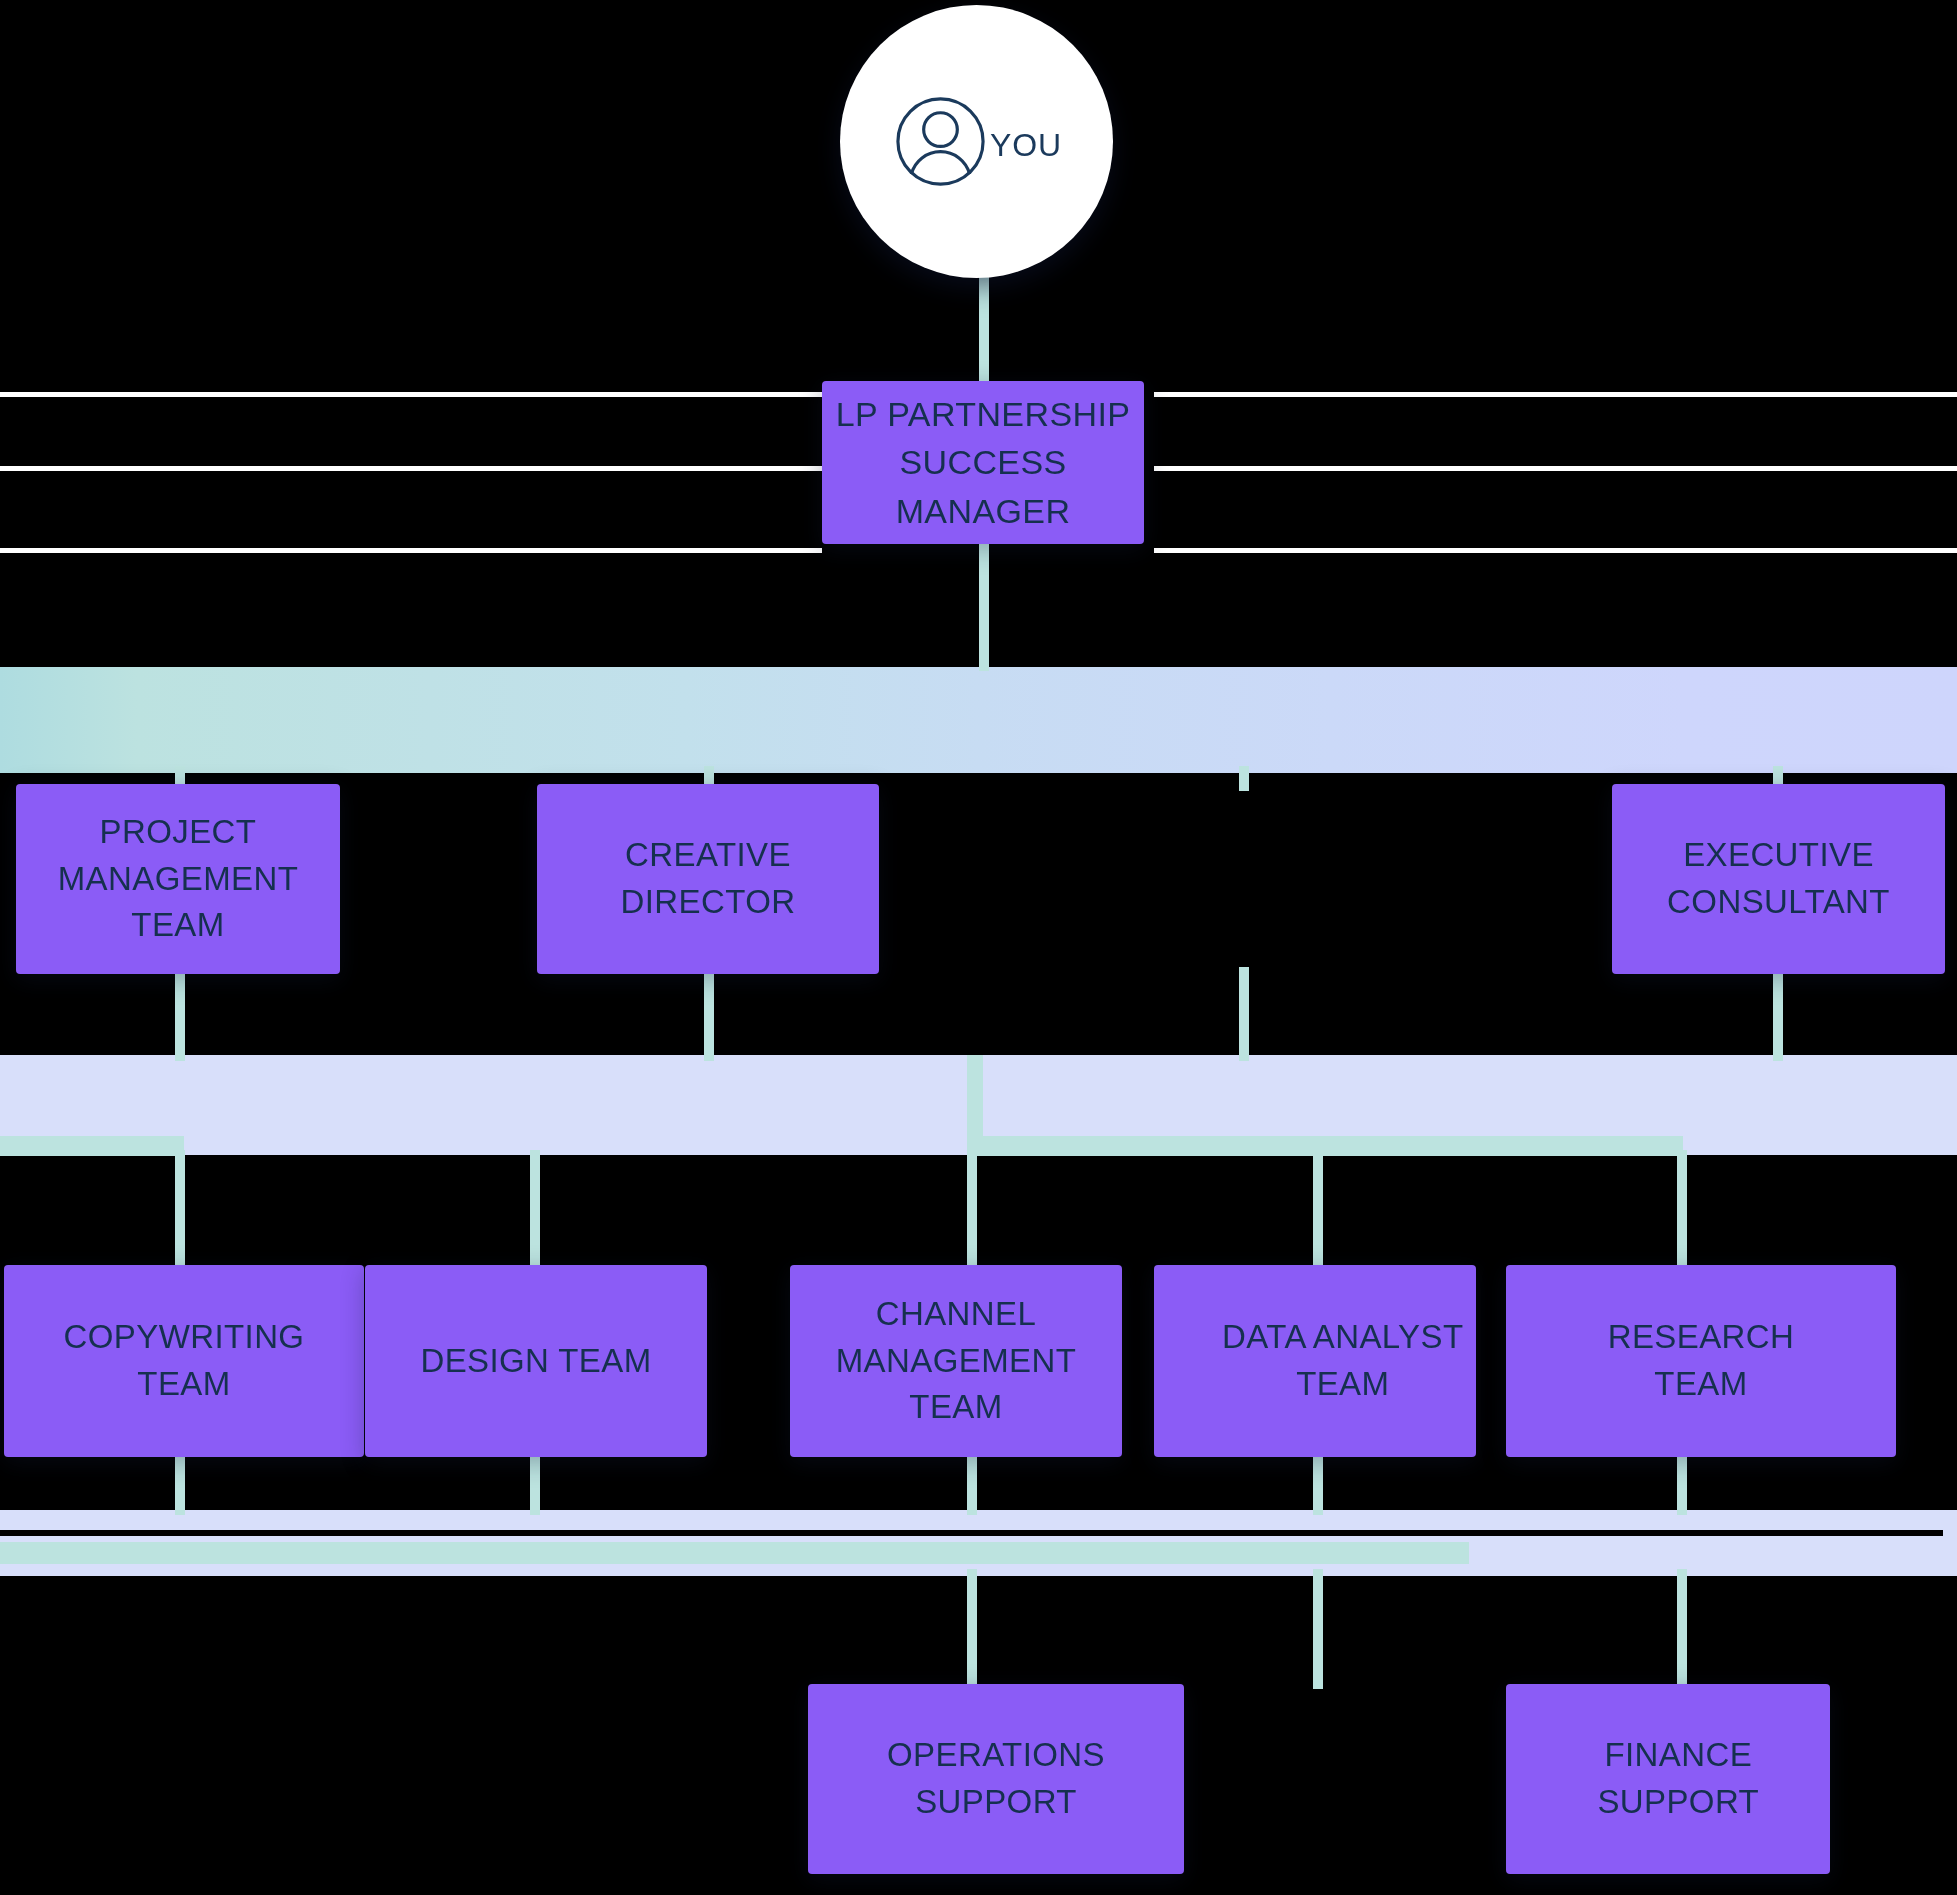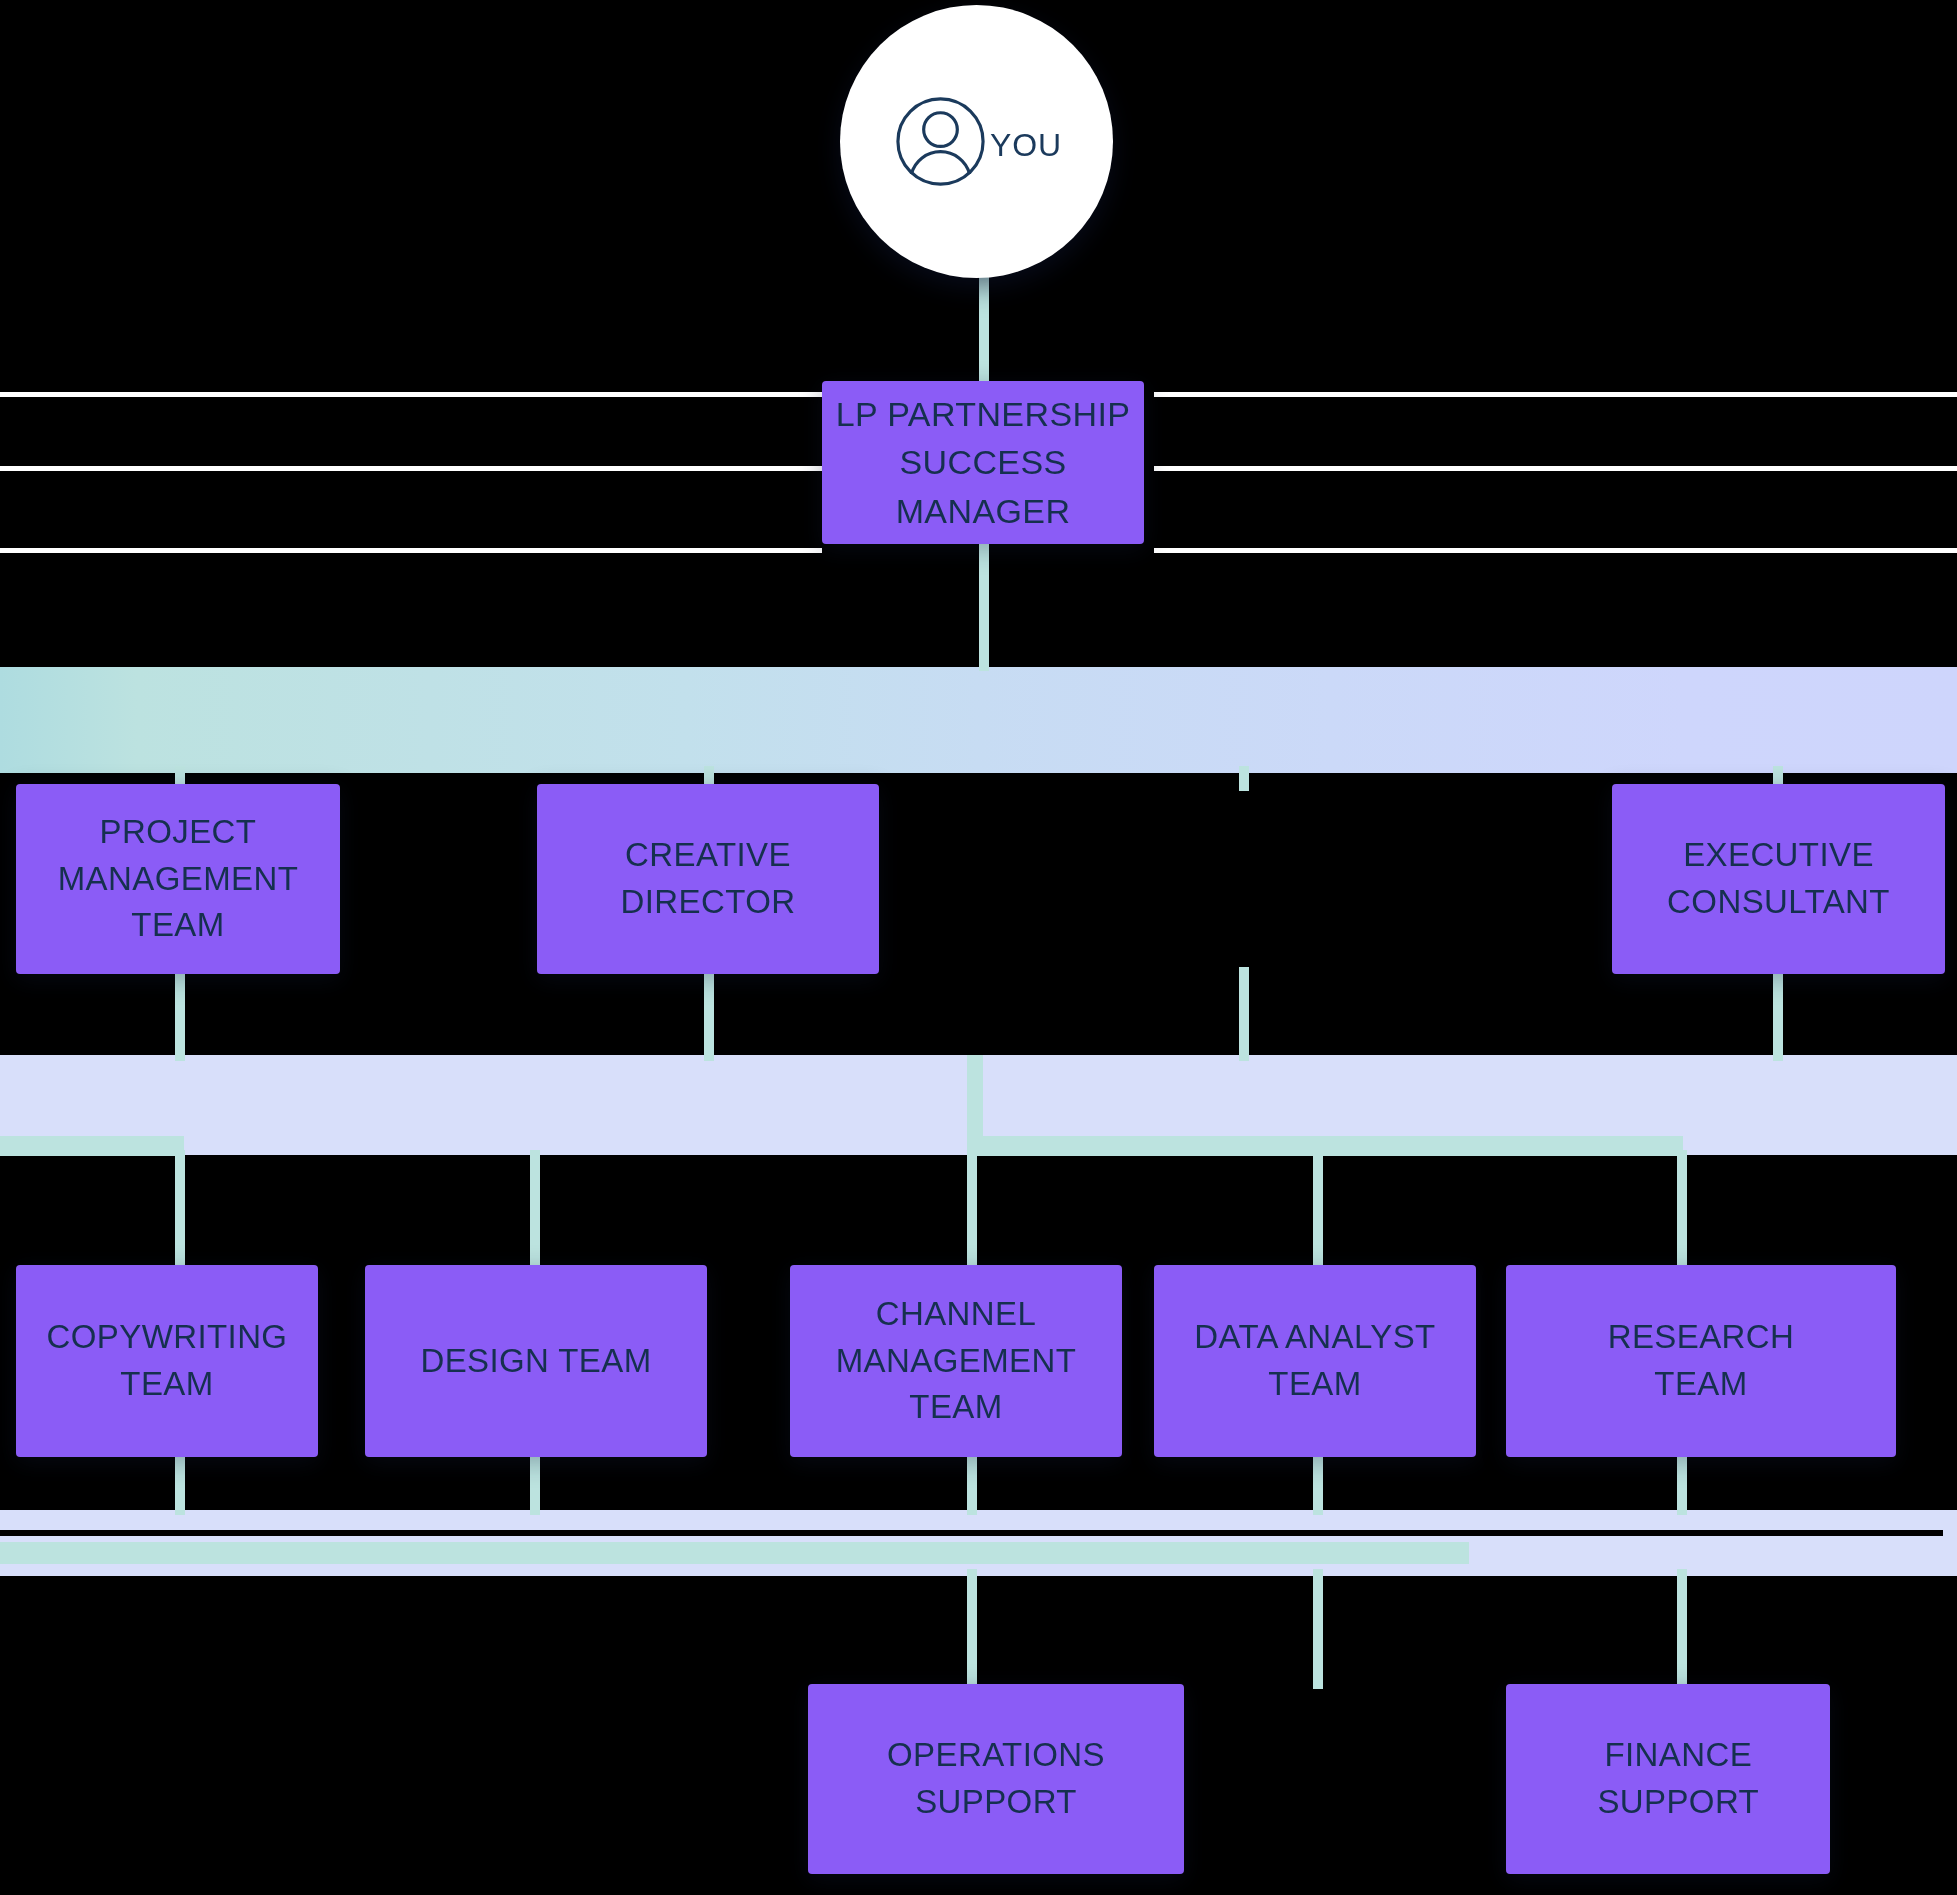--- a/index.html
+++ b/index.html
@@ -162,24 +162,24 @@
 
   
   .tier2 { top: 784px; height: 190px; }
   #node-pmt  { left: 16px;   width: 324px; }
   #node-cd   { left: 537px;  width: 342px; }
   #node-ls   { left: 1082px; width: 322px; }
   #node-ec   { left: 1612px; width: 333px; }
 
   
   .tier3 { top: 1265px; height: 192px; }
-  #node-copy    { left: 16px;   width: 302px; align-items: center; }
+  #node-copy    { left: 4px;   width: 360px; align-items: center; }
   #node-design  { left: 365px;  width: 342px; }
   #node-channel { left: 790px;  width: 332px; }
-  #node-data    { left: 1154px; width: 322px; }
+  #node-data    { left: 1154px; width: 322px; justify-content: flex-end; }
   #node-research{ left: 1506px; width: 390px; }
 
   
   .tier4 { top: 1684px; height: 190px; }
   #node-ops     { left: 808px;  width: 376px; }
   #node-vendor  { left: 1154px; width: 322px; }
   #node-finance { left: 1506px; width: 324px; padding-left: 33px; }
 </style>
 </head>
 <body>

